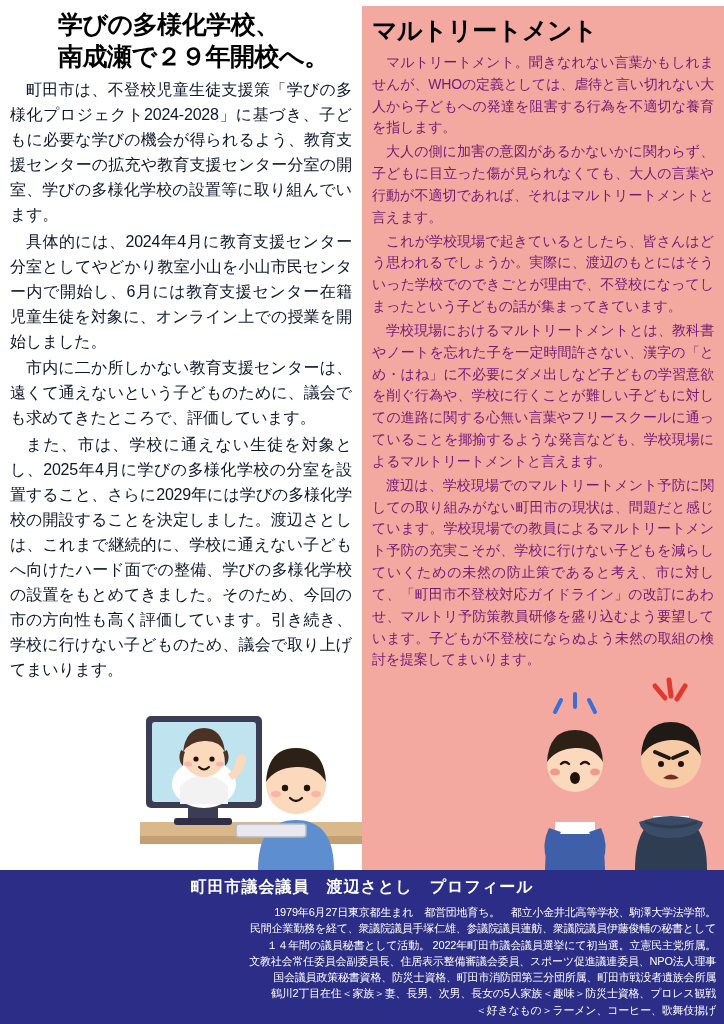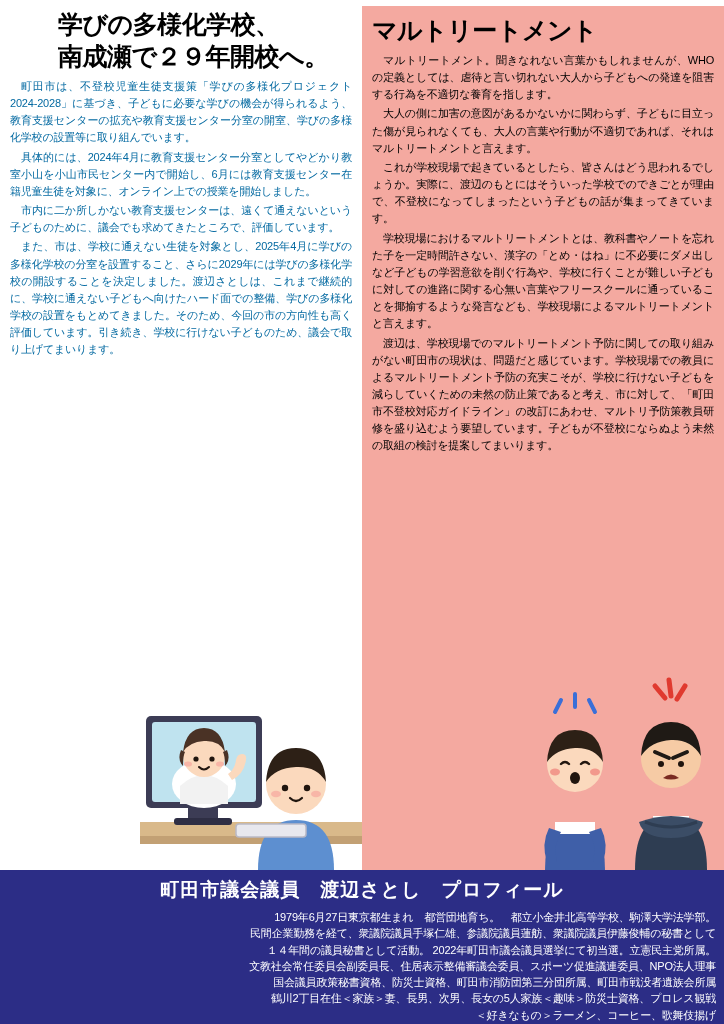--- a/index.html
+++ b/index.html
@@ -26,23 +26,23 @@
   .headline-left {
     font-size: 25px;
     font-weight: bold;
     line-height: 1.28;
     letter-spacing: -0.5px;
     color: #000000;
     margin-bottom: 6px;
     margin-left: 48px;
   }
   .body-left p {
-    font-size: 11px;
+    font-size: 16px;
     line-height: 1.56;
-    color: #0369a1;
+    color: #0f172a;
     text-align: justify;
     text-indent: 1em;
     margin-bottom: 2px;
     letter-spacing: -0.2px;
   }
 
   
   .col-right {
     position: absolute;
     left: 362px; top: 6px;
@@ -52,23 +52,23 @@
   }
   .headline-right {
     font-size: 25px;
     font-weight: bold;
     line-height: 1.28;
     letter-spacing: -0.5px;
     color: #000000;
     margin-bottom: 6px;
   }
   .body-right p {
-    font-size: 11px;
+    font-size: 14px;
     line-height: 1.56;
-    color: #000000;
+    color: #701a75;
     text-align: justify;
     text-indent: 1em;
     margin-bottom: 2px;
     letter-spacing: -0.2px;
   }
 
   
   .illus-left {
     position: absolute;
     left: 140px; top: 672px;
@@ -84,21 +84,21 @@
   .footer {
     position: absolute;
     left: 0; top: 870px;
     width: 724px; height: 154px;
     background: #2c2d86;
     color: #ffffff;
     padding: 7px 8px 0 8px;
     text-align: center;
   }
   .footer-title {
-    font-size: 19px;
+    font-size: 16px;
     font-weight: bold;
     letter-spacing: 1px;
     margin-bottom: 6px;
     font-family: Liberation Mono, monospace;
   }
   .footer-line {
     font-size: 11px;
     line-height: 1.48;
     letter-spacing: -0.2px;
     white-space: nowrap;

